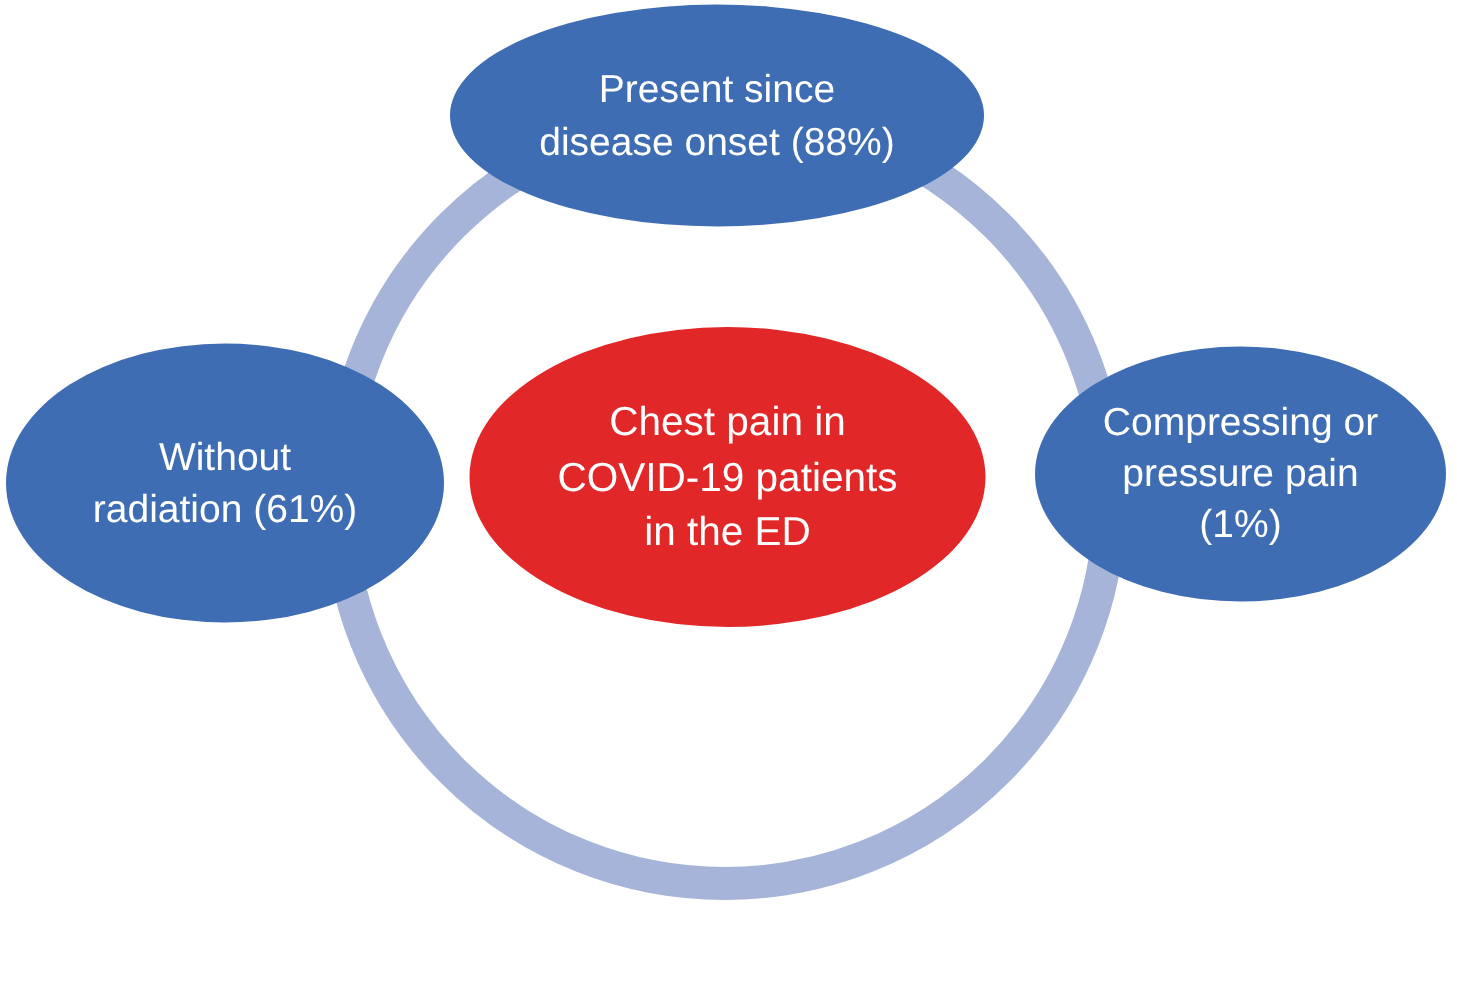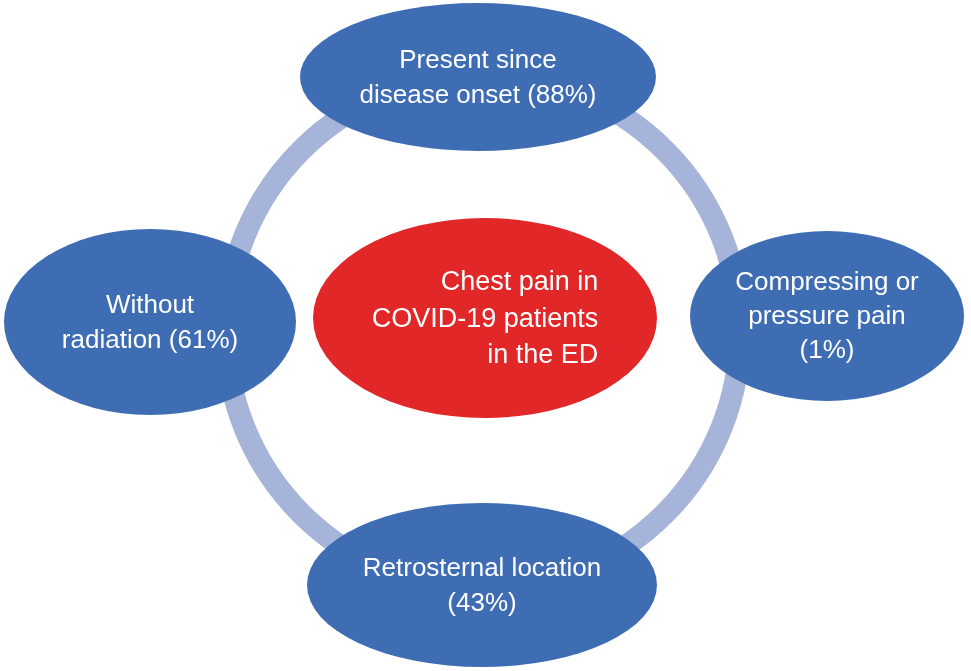--- a/index.html
+++ b/index.html
@@ -58,45 +58,41 @@
     font-size: 26px; line-height: 1.35;
   }
   .node-left {
     left: 4px; top: 229px;
     width: 292px; height: 186px;
     font-size: 26px; line-height: 1.35;
   }
   .node-center {
     left: 313px; top: 218px;
     width: 344px; height: 200px;
-    font-size: 27px; line-height: 1.35; text-align: right;
+    font-size: 27px; line-height: 1.35;
   }
 </style>
 </head>
 <body>
 
 <div class="canvas">
 
   <div class="ring"></div>
 
   <div class="node blue node-top">
     <span class="label">Present since
 disease onset (88%)</span>
   </div>
 
   <div class="node blue node-right">
     <span class="label">Compressing or
 pressure pain
 (1%)</span>
   </div>
 
-  <div class="node blue node-bottom">
-    <span class="label">Retrosternal location
-(43%)</span>
-  </div>
 
   <div class="node blue node-left">
     <span class="label">Without
 radiation (61%)</span>
   </div>
 
   <div class="node red node-center">
     <span class="label">Chest pain in
 COVID-19 patients
 in the ED</span>

